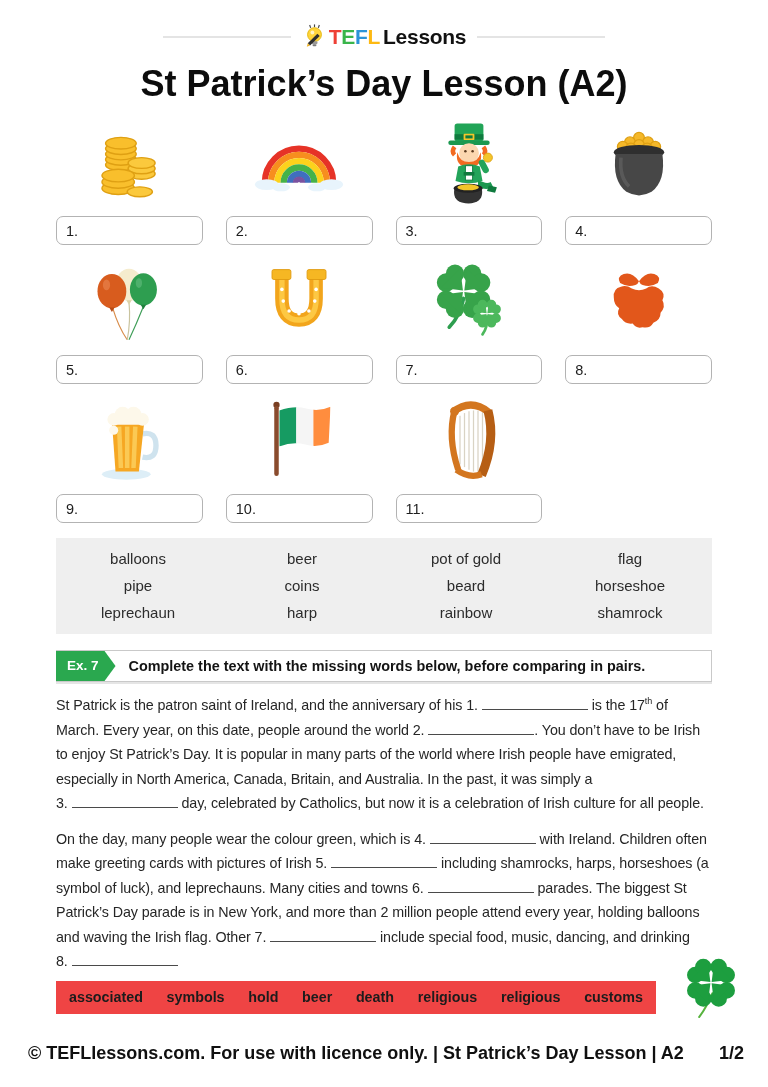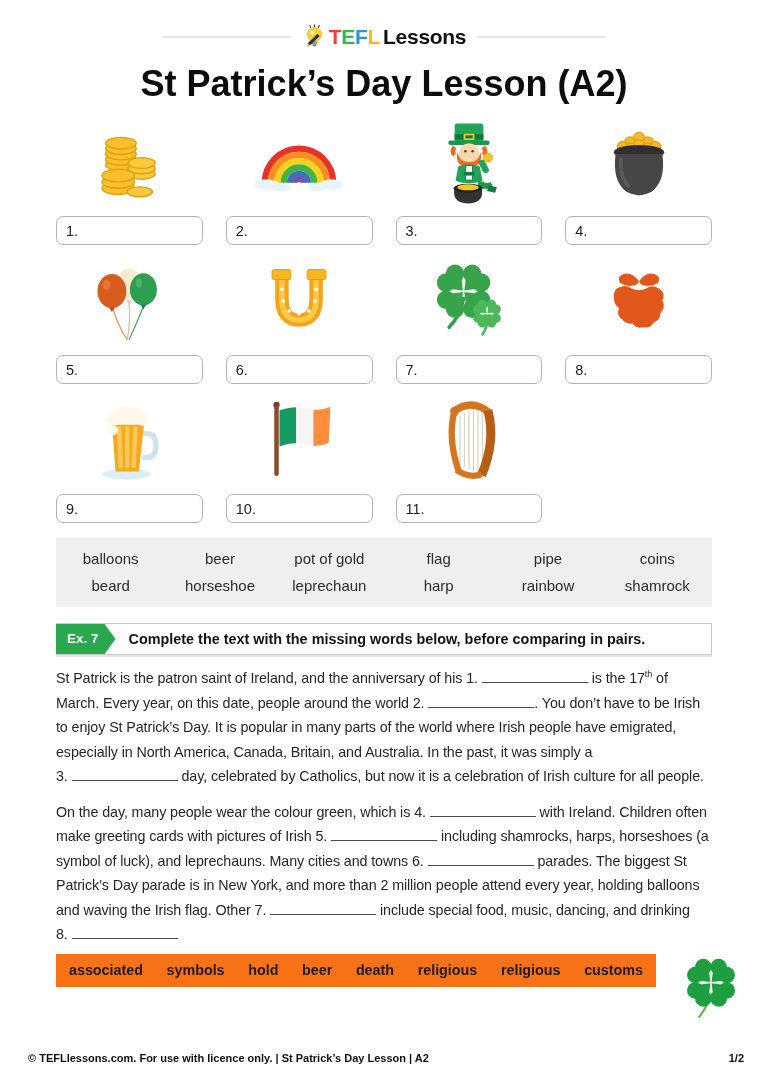--- a/index.html
+++ b/index.html
@@ -29,38 +29,38 @@
   .vgrid{margin-top:13px;display:grid;grid-template-columns:repeat(4,1fr);column-gap:23px;row-gap:12px;}
   .vcell{display:flex;flex-direction:column;}
   .pic{height:90px;display:flex;align-items:flex-end;justify-content:center;}
   .picsvg{width:90px;height:90px;display:block;}
   .ansbox{margin-top:8px;height:27px;border:1px solid #b3b3b3;border-radius:7px;background:#fff;
           display:flex;align-items:center;padding:0 9px;}
   .ansnum{font-size:14.5px;color:#1d1d1d;}
 
   
   .wordbank1{margin-top:15px;background:#efefef;padding:12px 0 13px;display:grid;
-             grid-template-columns:repeat(6,1fr);row-gap:10px;text-align:center;}
+             grid-template-columns:repeat(4,1fr);row-gap:10px;text-align:center;}
   .wb1w{font-size:15px;color:#2c2c2c;}
-  .wordbank2{margin-top:7px;background:#f97316;height:33px;width:600px;display:flex;align-items:center;
+  .wordbank2{margin-top:7px;background:#ef4444;height:33px;width:600px;display:flex;align-items:center;
              justify-content:space-between;padding:0 13px;box-sizing:border-box;}
   .wb2w{font-weight:700;font-size:14.3px;color:#1c1c1c;}
 
   
   .para{margin:11px 0 0;font-size:14.3px;line-height:24.5px;color:#262626;letter-spacing:-0.1px;}
   .para sup{font-size:9px;vertical-align:super;line-height:0;}
   .blank{white-space:nowrap;}
   .bline{display:inline-block;width:106px;height:11px;border-bottom:1.6px solid #4a4a4a;}
 
   
   .clover-decor{position:absolute;right:24px;top:954px;width:66px;height:68px;}
 
   
   .footer{position:absolute;left:28px;right:24px;bottom:23px;display:flex;justify-content:space-between;
-          font-size:11px;font-weight:700;color:#101010;}
+          font-size:18px;font-weight:700;color:#101010;}
 </style>
 </head>
 <body>
 
 <svg width="0" height="0" style="position:absolute" aria-hidden="true" xmlns="http://www.w3.org/2000/svg">
   <defs>
     <g id="leaf4">
       <circle cx="-6.5" cy="-19" r="9.5"></circle>
         <circle cx="6.5" cy="-19" r="9.5"></circle>
       <path d="M0 -1 L-14 -19 L14 -19 Z"></path>

